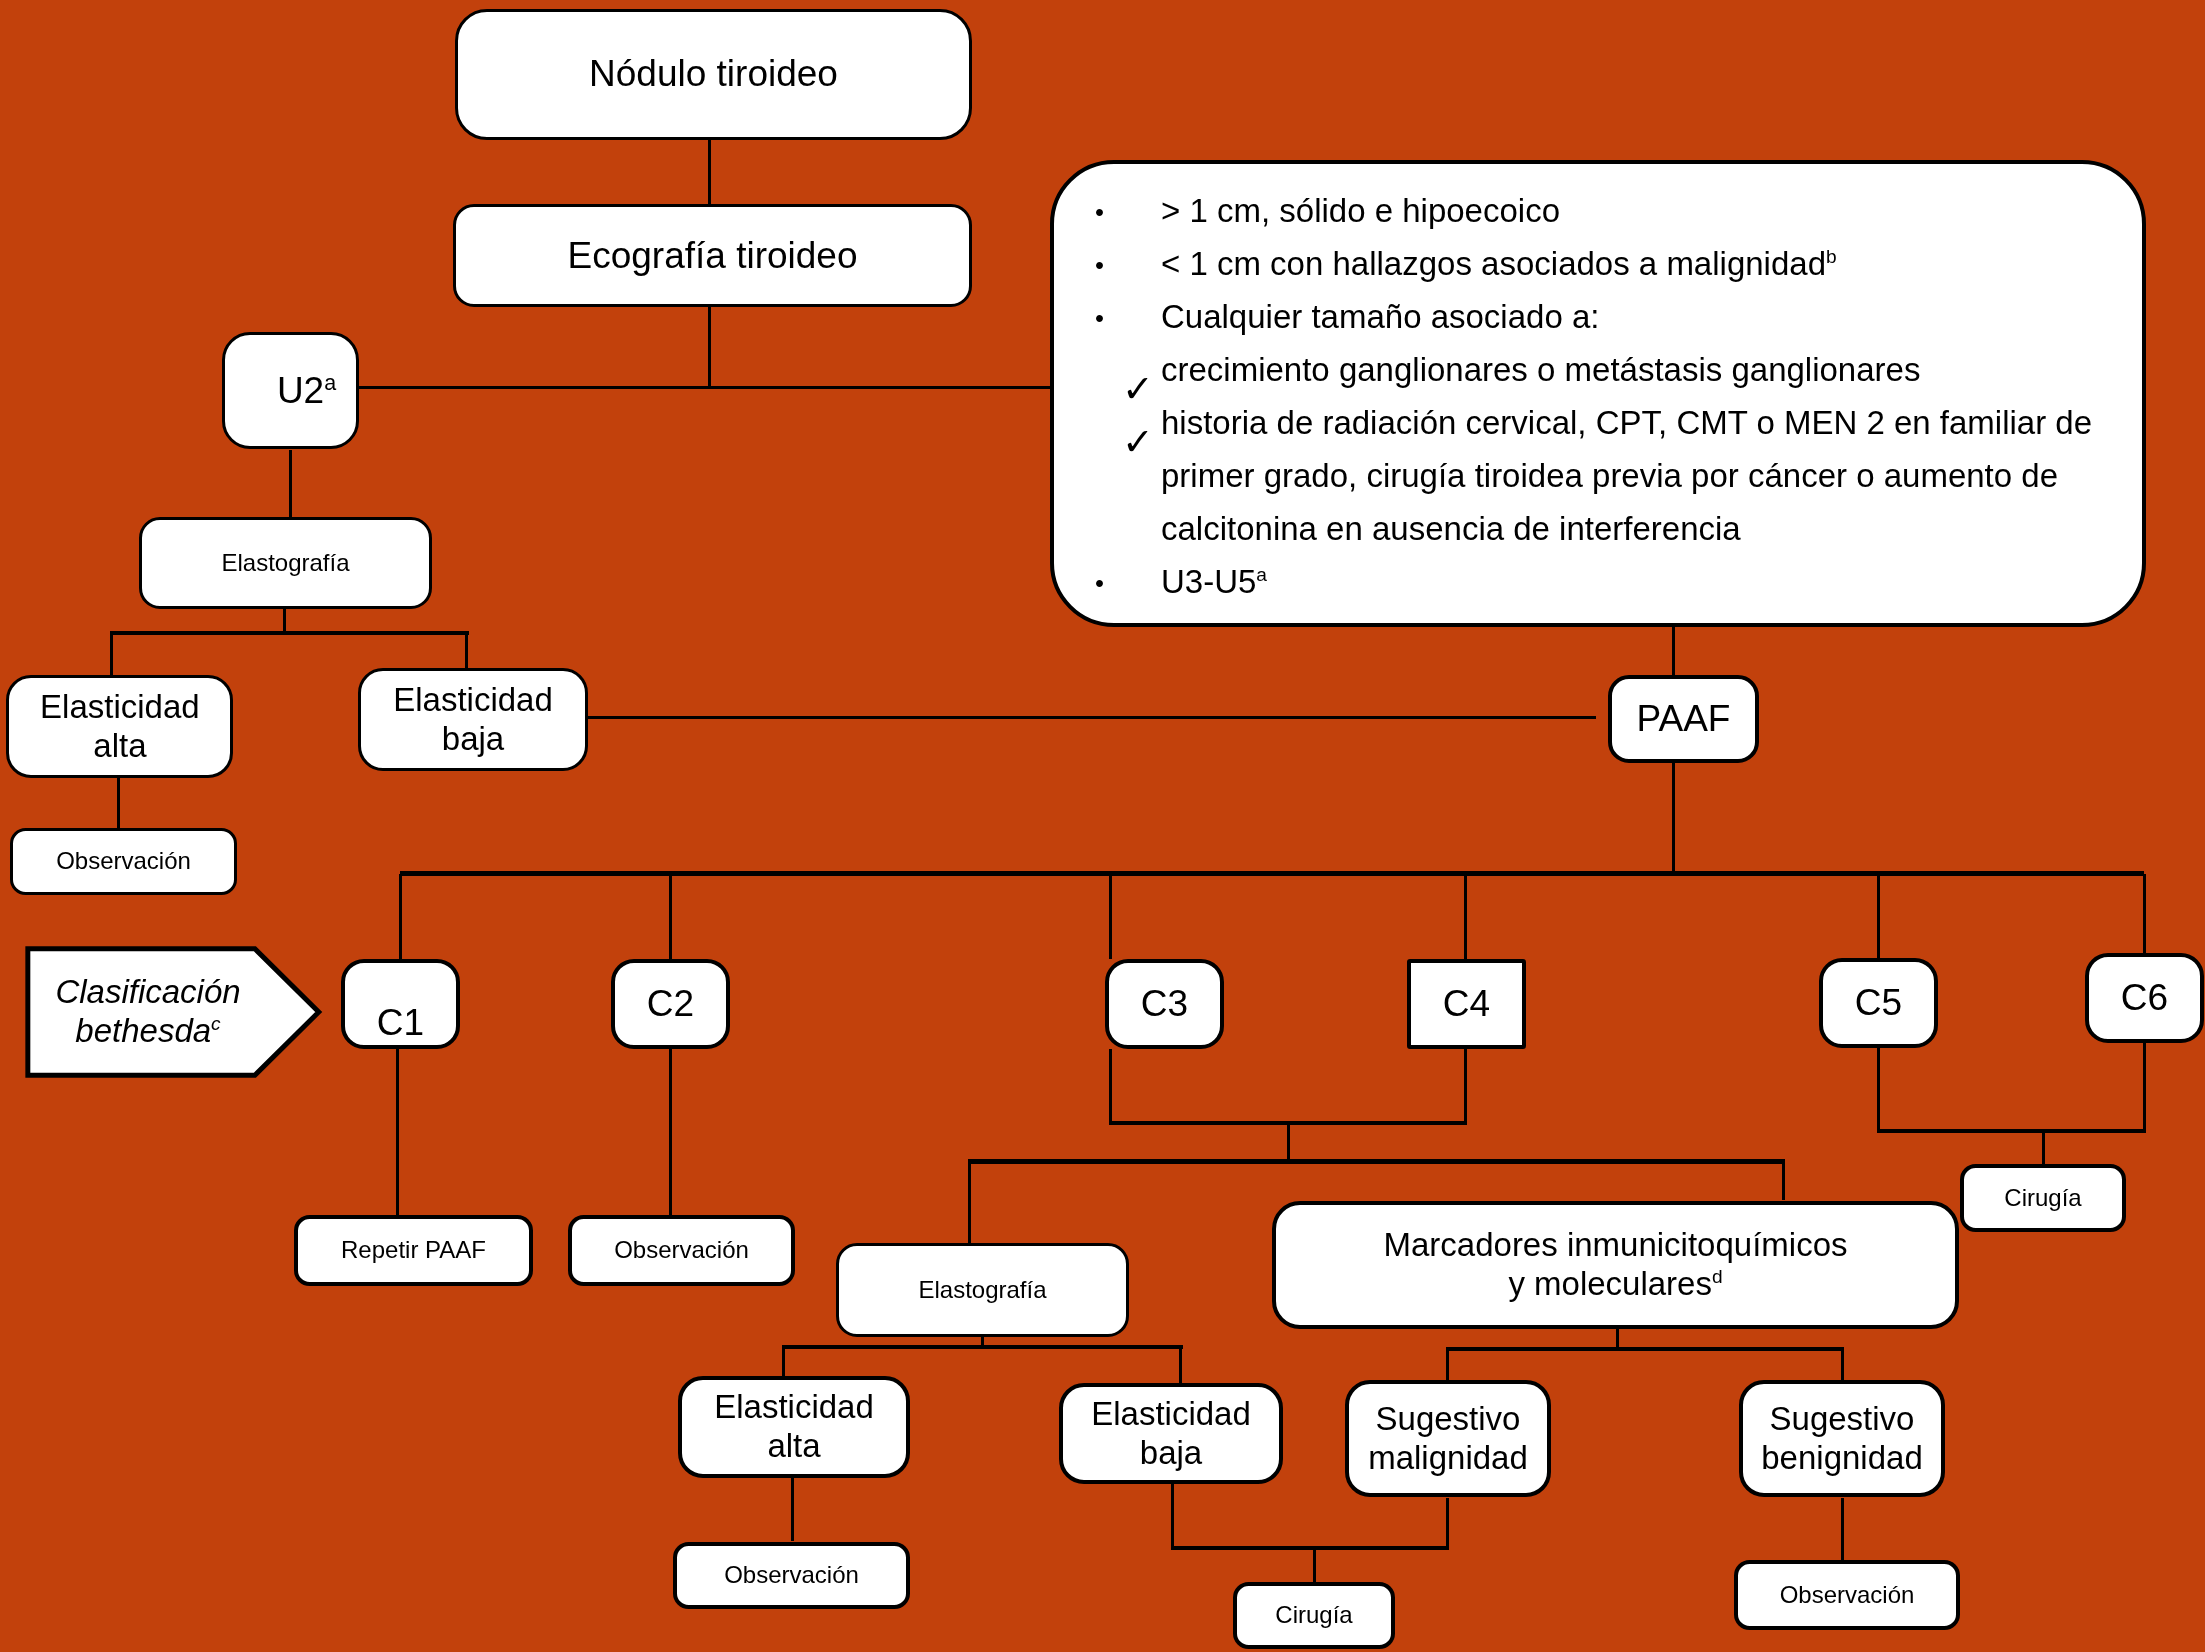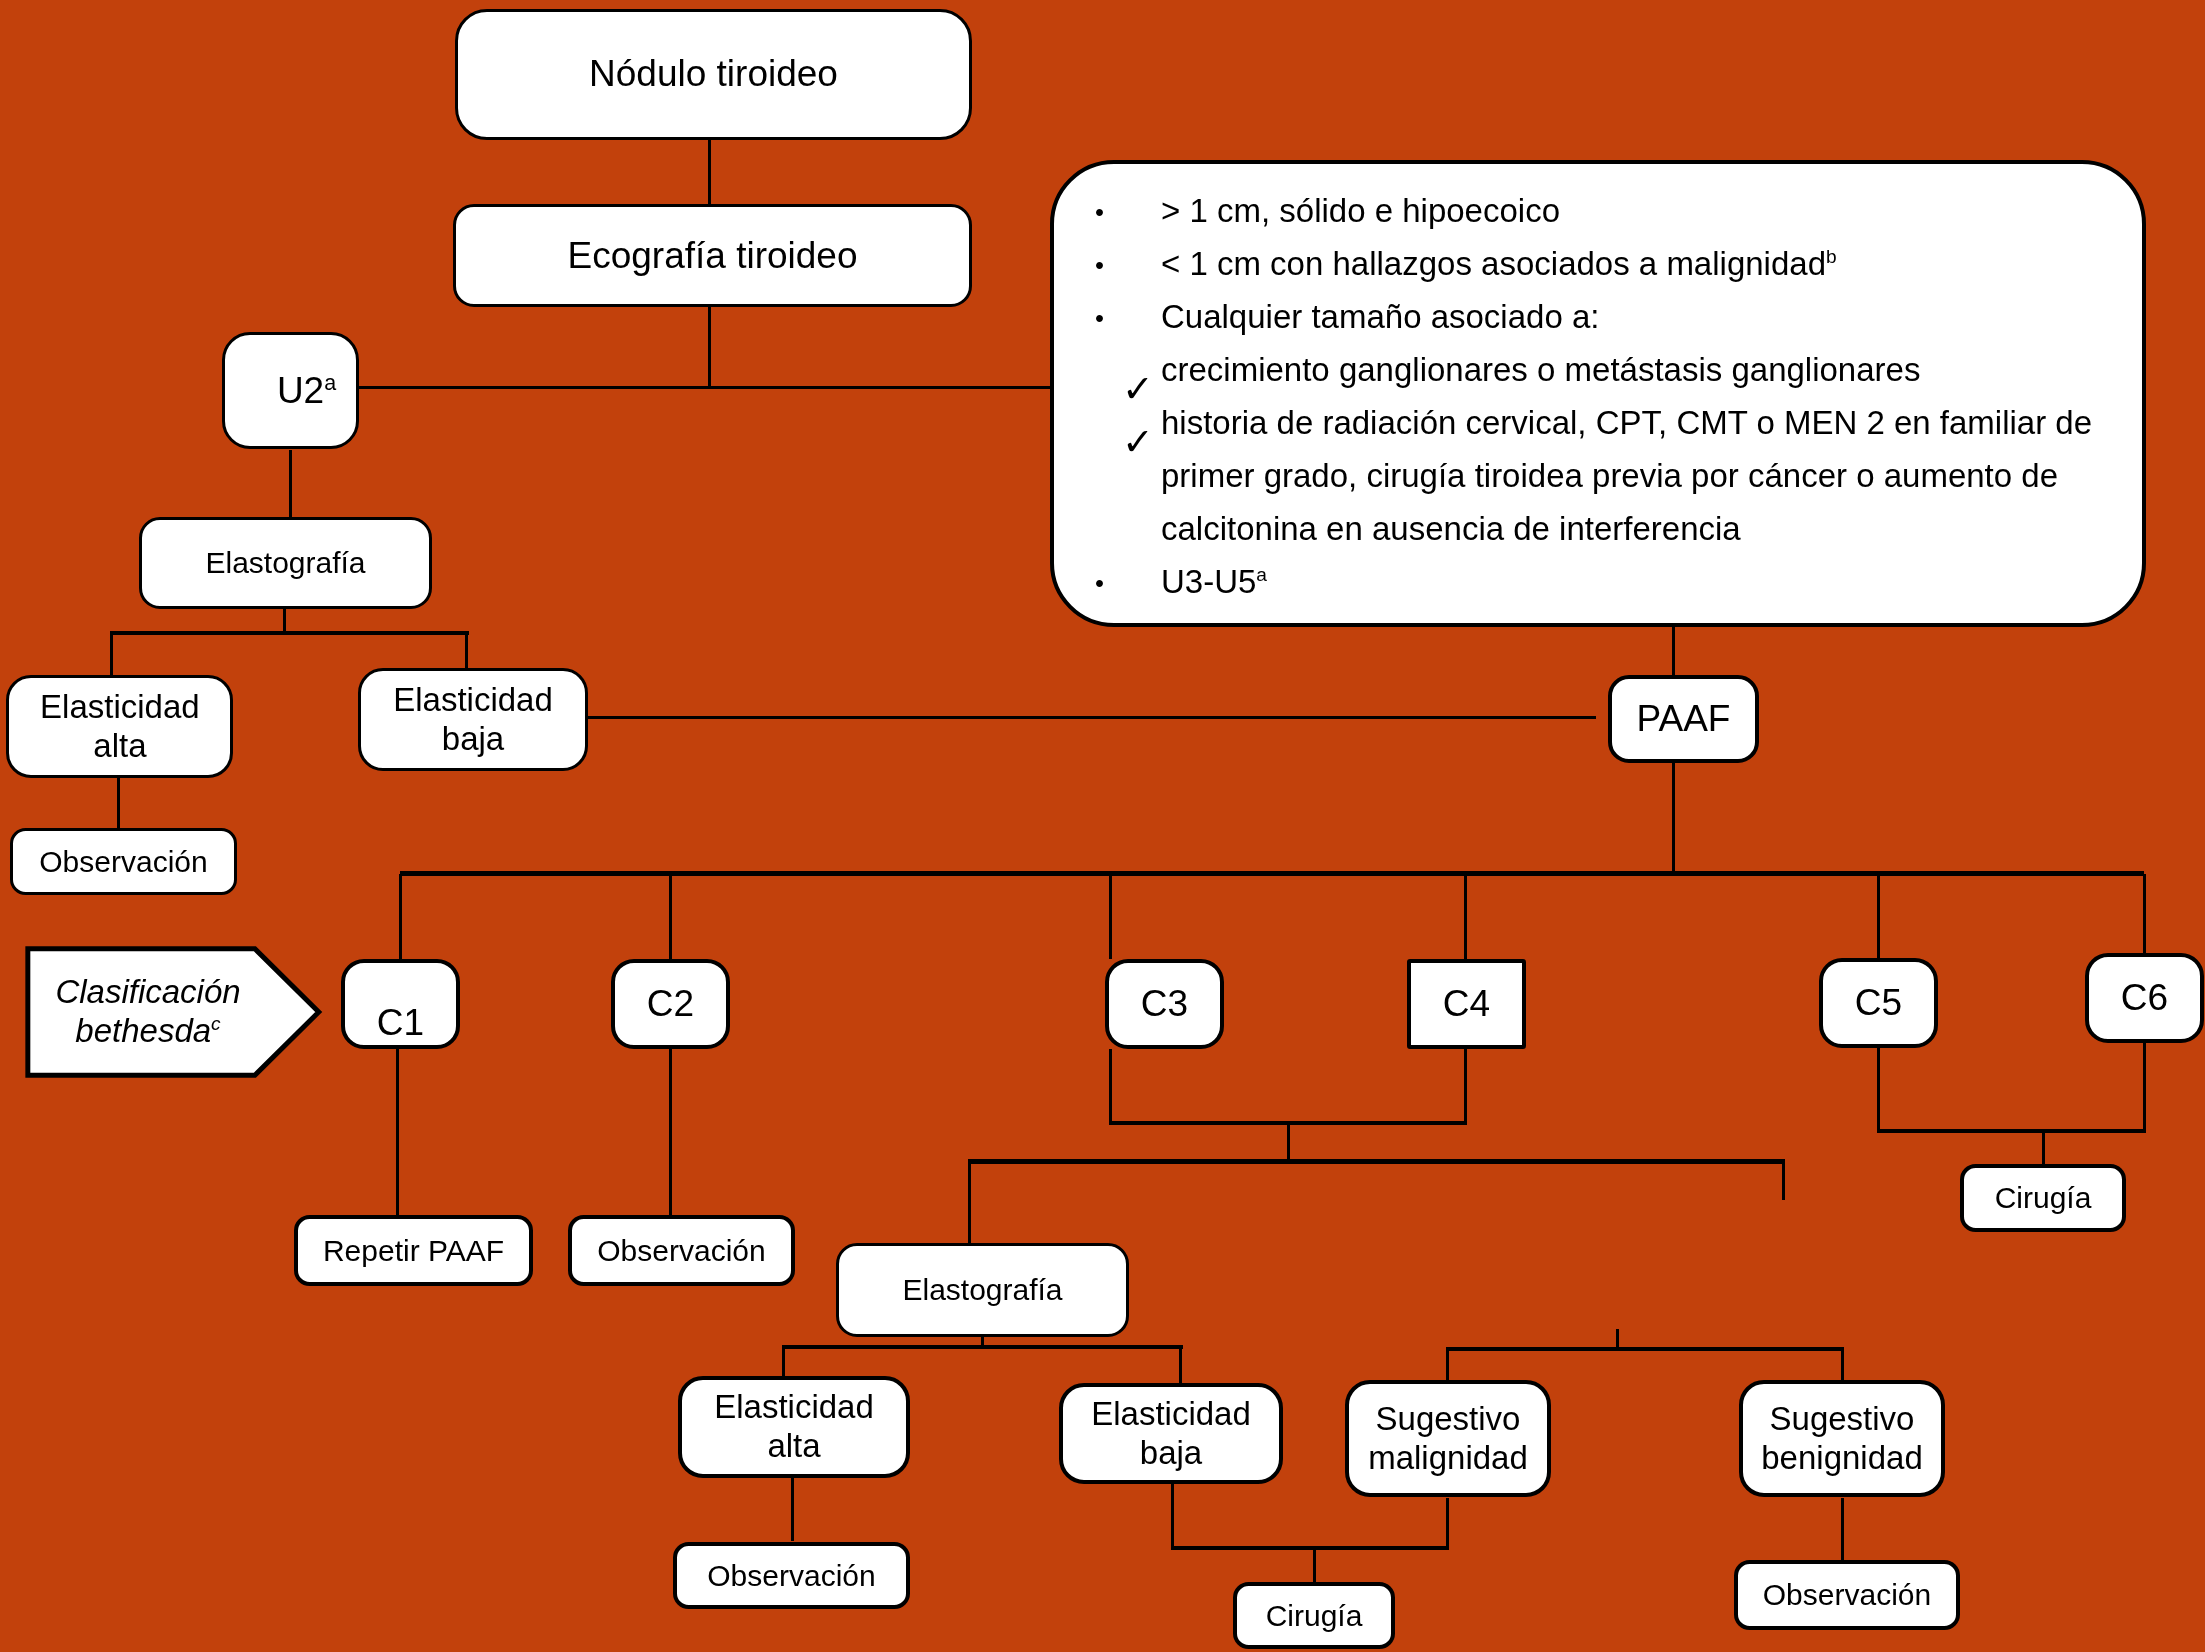--- a/index.html
+++ b/index.html
@@ -2,21 +2,21 @@
 <html style="font-size:11.4px"><head>
 <meta charset="utf-8">
 <style>
   html,body{margin:0;padding:0;background:#ffffff;}
   body{font-family:"Liberation Sans","DejaVu Sans",sans-serif;color:#000;}
   #canvas{position:relative;width:2205px;height:1653px;background:#c2410c;overflow:hidden;}
 
   .node{
     position:absolute;box-sizing:border-box;background:#fff;border:3.6px solid #000;
     display:flex;flex-direction:column;align-items:center;justify-content:center;
-    text-align:center;font-size:30px;line-height:1.18;z-index:2;
+    text-align:center;font-size:24px;line-height:1.18;z-index:2;
   }
   .node .lbl{display:block;}
   sup{font-size:58%;line-height:0;vertical-align:super;}
 
   .v{position:absolute;width:2.8px;background:#000;z-index:1;}
   .h{position:absolute;height:2.8px;background:#000;z-index:1;}
   .hb{height:3.6px;}
   .dist{height:5px;}
 
   
@@ -137,20 +137,24 @@
   </div>
 
   <div class="node" style="left:568px;top:1215px;width:227px;height:71px;border-radius:15.6px;border-width:4.3px;">
     <span class="lbl">Observación</span>
   </div>
 
   <div class="node" style="left:836px;top:1243px;width:293px;height:94px;border-radius:21px;">
     <span class="lbl">Elastografía</span>
   </div>
 
+  <div class="node" style="left:1272px;top:1201px;width:687px;height:128px;border-radius:28px;border-width:4.3px;font-size:33px;">
+    <span class="lbl">Marcadores inmunicitoquímicos</span>
+    <span class="lbl"><span>y moleculares</span><sup>d</sup></span>
+  </div>
 
   <div class="node" style="left:1960px;top:1164px;width:166px;height:68px;border-radius:15.6px;border-width:4.3px;">
     <span class="lbl">Cirugía</span>
   </div>
 
   <div class="node" style="left:678px;top:1376px;width:232px;height:102px;border-radius:25px;border-width:4.3px;font-size:33px;">
     <span class="lbl">Elasticidad</span>
     <span class="lbl">alta</span>
   </div>
 

